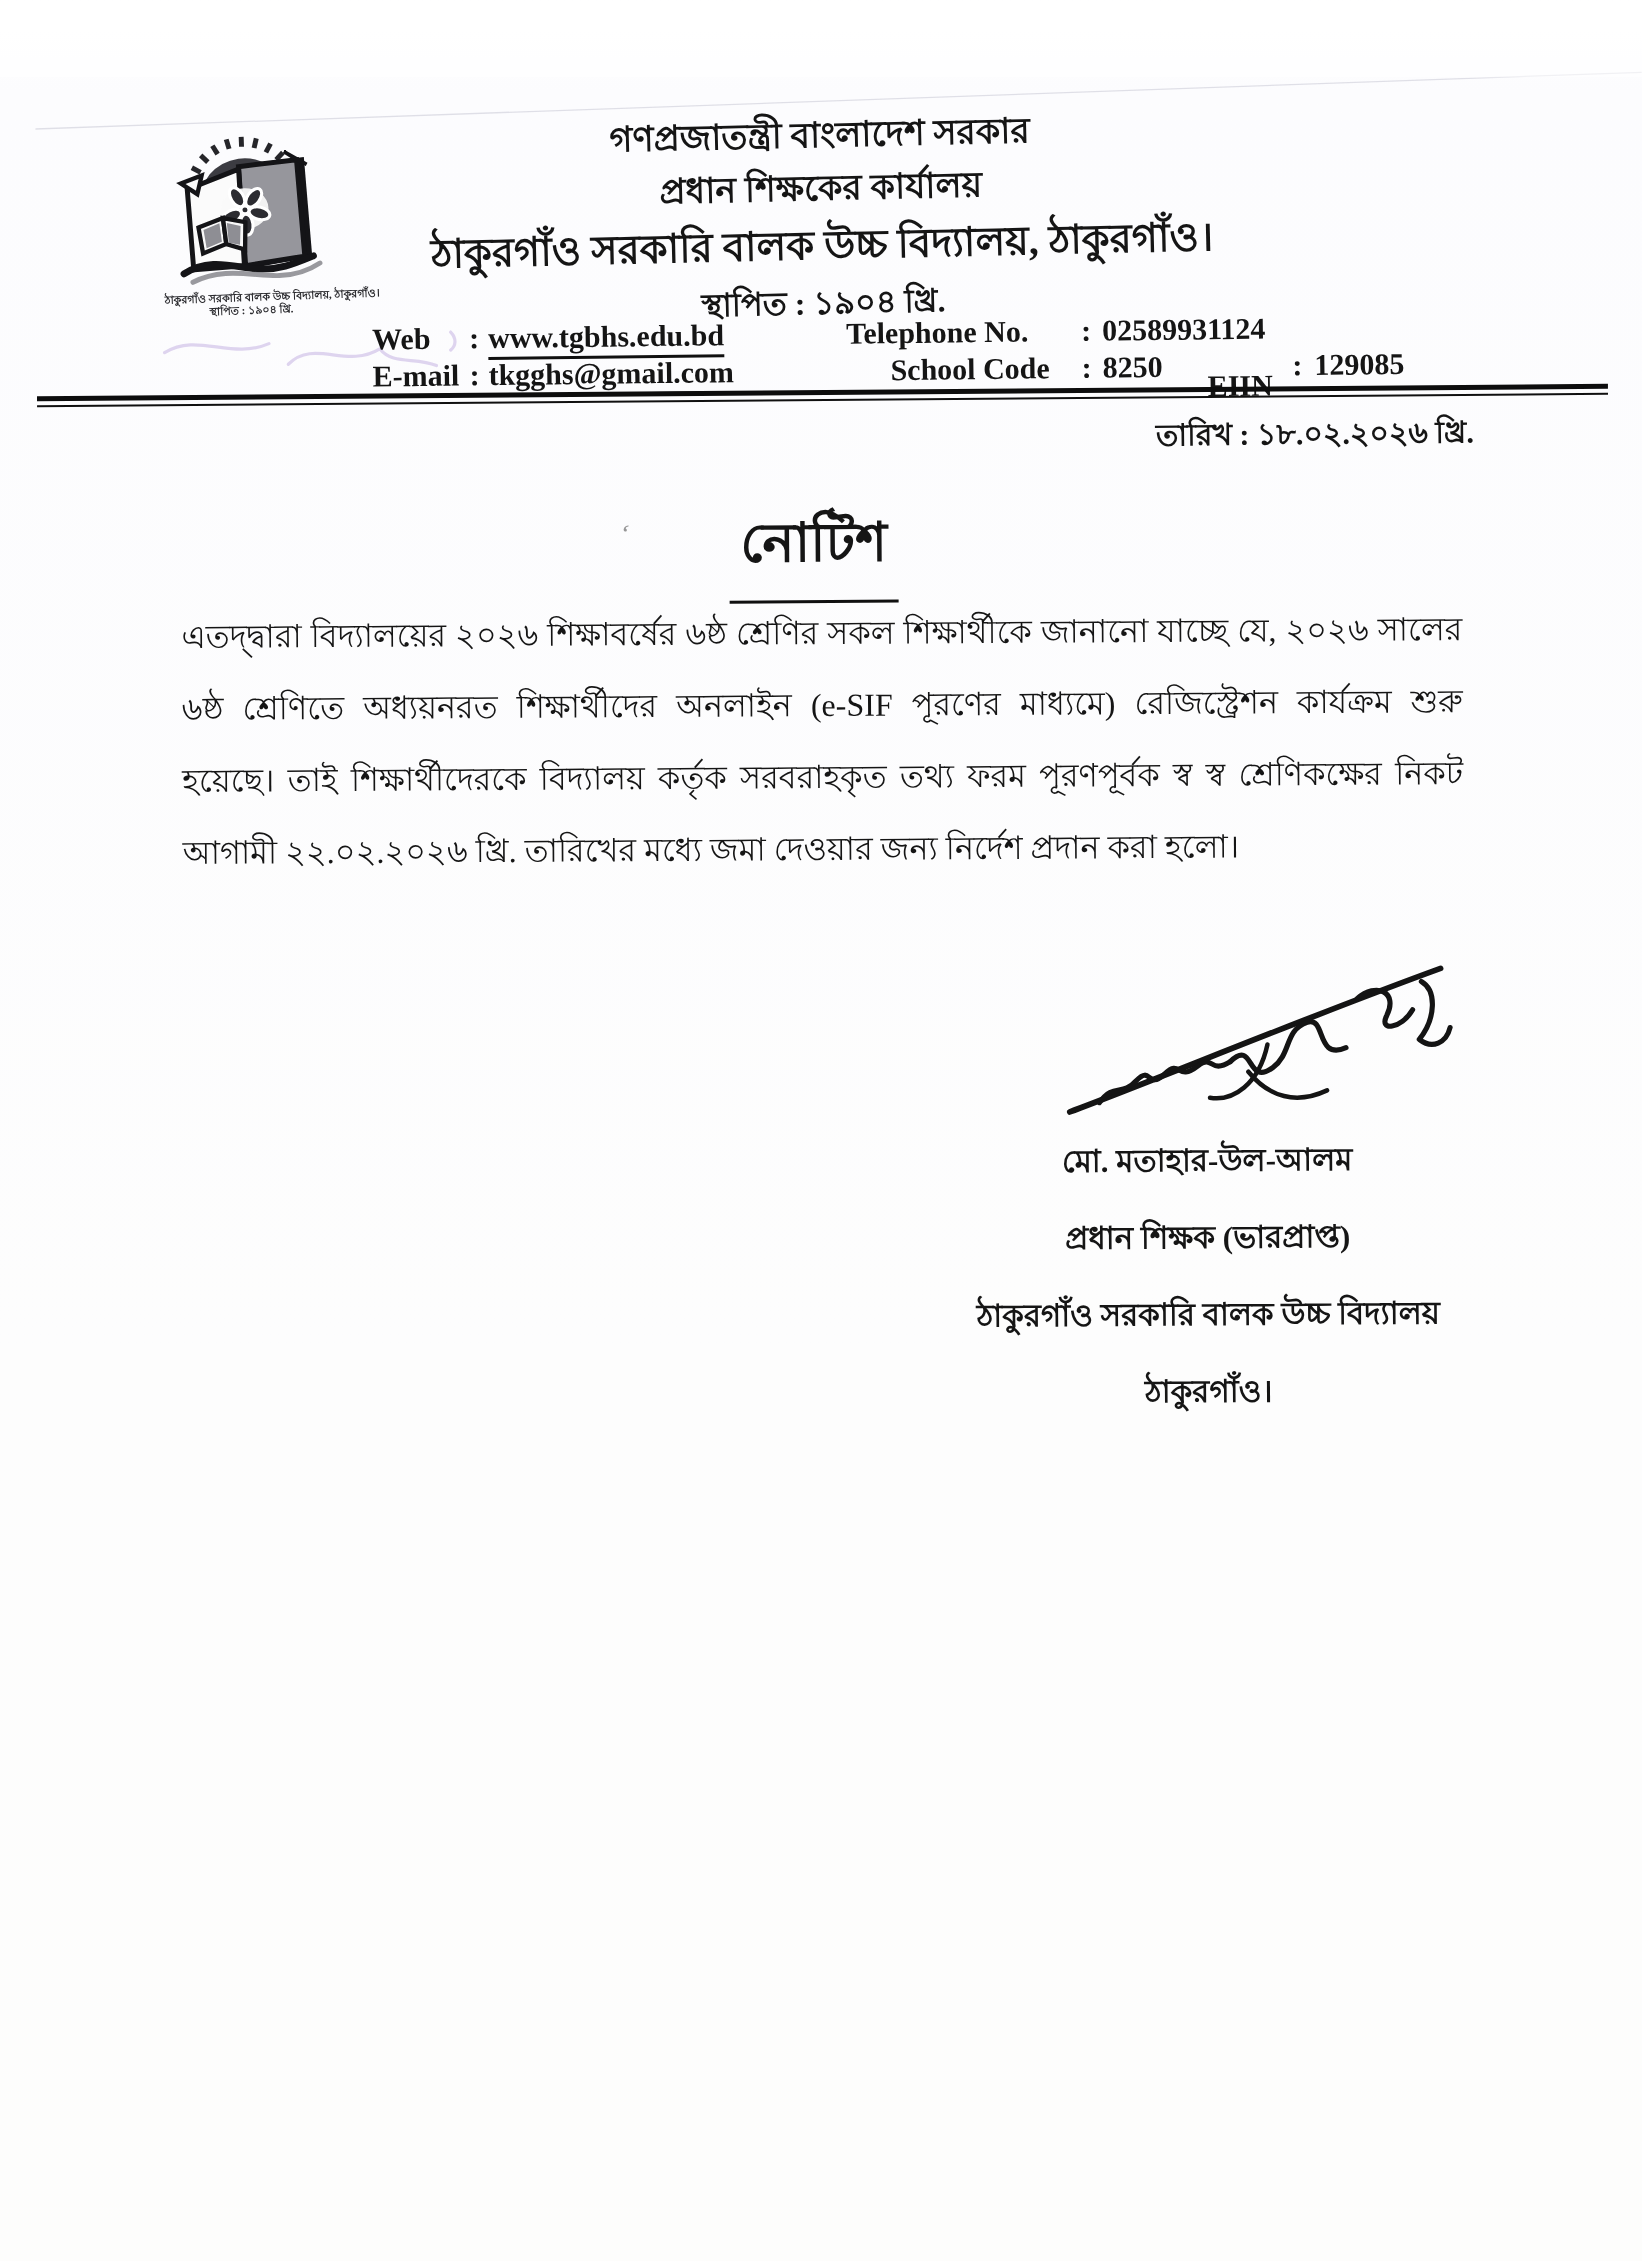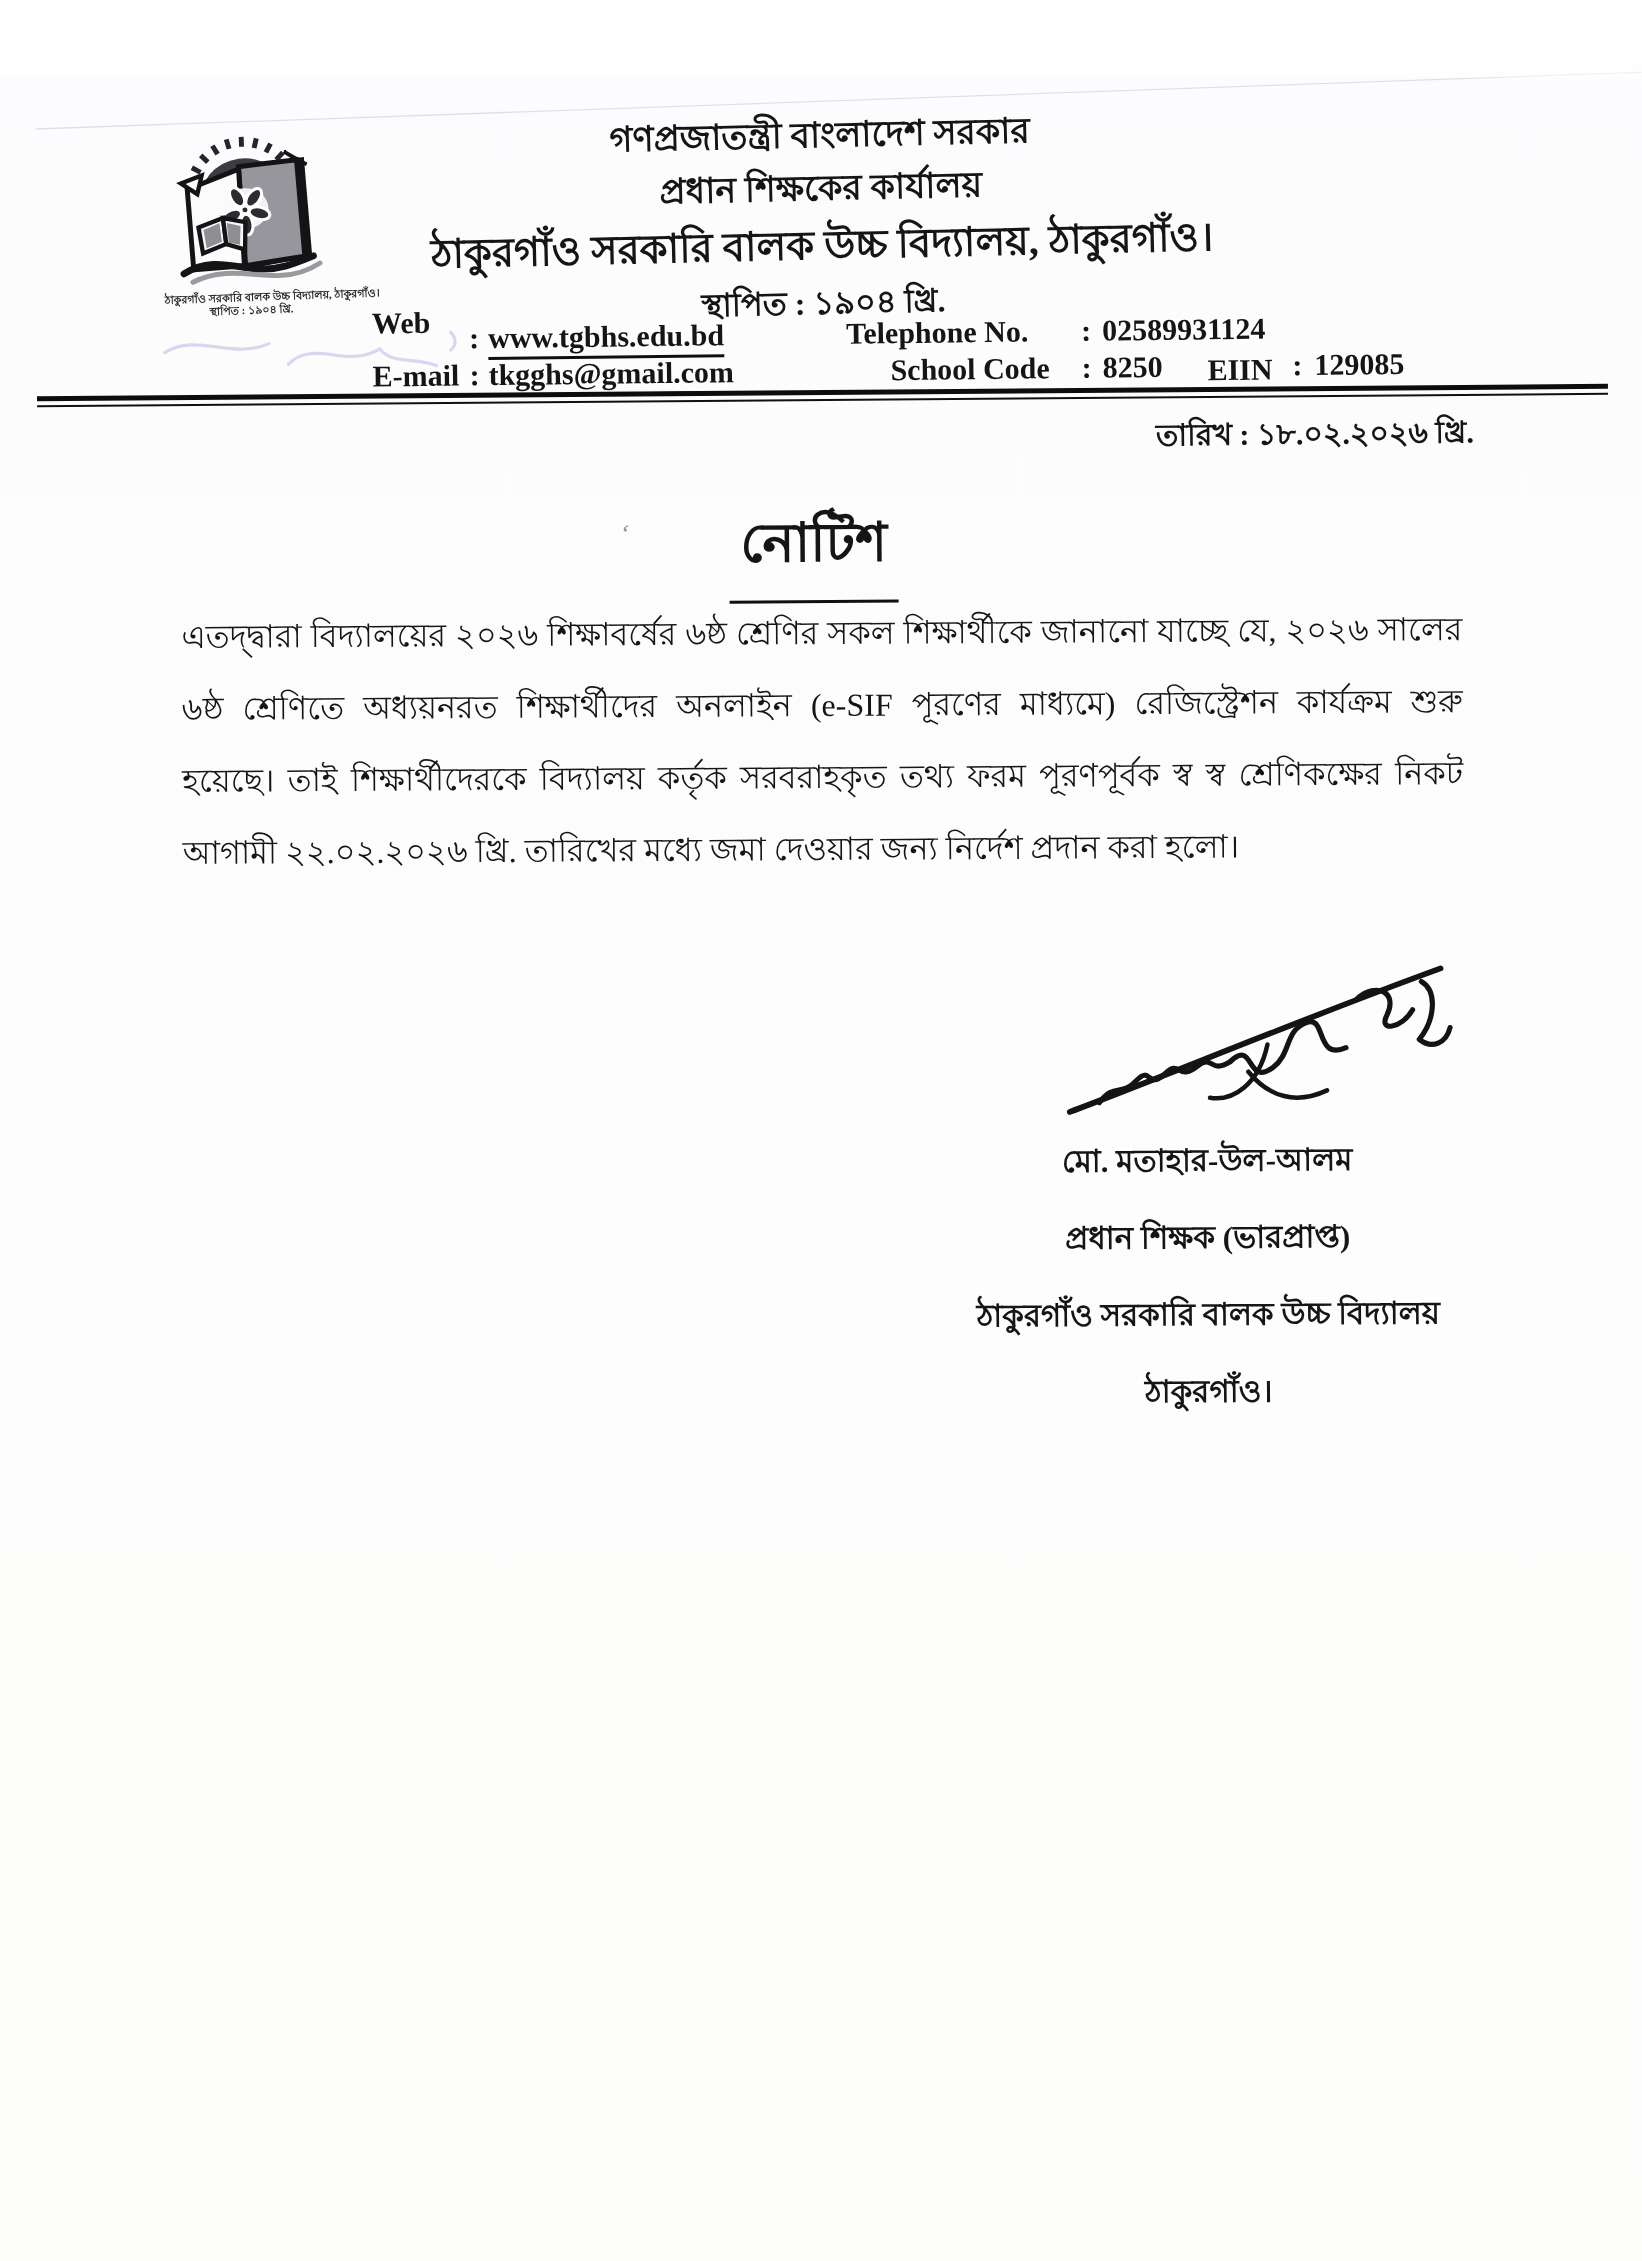--- a/index.html
+++ b/index.html
@@ -109,34 +109,34 @@
   </svg>
 
   <div class="header">
     <div class="h-govt">গণপ্রজাতন্ত্রী বাংলাদেশ সরকার</div>
     <div class="h-office">প্রধান শিক্ষকের কার্যালয়</div>
     <div class="h-school">ঠাকুরগাঁও সরকারি বালক উচ্চ বিদ্যালয়, ঠাকুরগাঁও।</div>
     <div class="h-est">স্থাপিত : ১৯০৪ খ্রি.</div>
   </div>
 
   <div class="contact">
-    <span class="c-item" style="left:368px;top:301px;">Web</span>
+    <span class="c-item" style="left:368px;top:317px;">Web</span>
     <span class="c-item" style="left:465px;top:317px;">:</span>
     <span class="c-item c-val-u" style="left:484px;top:317px;">www.tgbhs.edu.bd</span>
     <span class="c-item" style="left:842px;top:317px;">Telephone No.</span>
     <span class="c-item" style="left:1077px;top:317px;">:</span>
     <span class="c-item" style="left:1098px;top:317px;">02589931124</span>
 
     <span class="c-item" style="left:368px;top:354px;">E-mail</span>
     <span class="c-item" style="left:465px;top:354px;">:</span>
     <span class="c-item c-val-u" style="left:484px;top:354px;">tkgghs@gmail.com</span>
     <span class="c-item" style="left:886px;top:354px;">School Code</span>
     <span class="c-item" style="left:1077px;top:354px;">:</span>
     <span class="c-item" style="left:1098px;top:354px;text-align:center;">8250</span>
-    <span class="c-item" style="left:1203px;top:358px;">EIIN</span>
+    <span class="c-item" style="left:1203px;top:374px;">EIIN</span>
     <span class="c-item" style="left:1288px;top:354px;">:</span>
     <span class="c-item" style="left:1310px;top:354px;">129085</span>
   </div>
 
   <div class="rule"></div>
 
   <div class="date-line">তারিখ : ১৮.০২.২০২৬ খ্রি.</div>
 
   <div class="title-wrap">
     <span class="title">নোটিশ</span>

